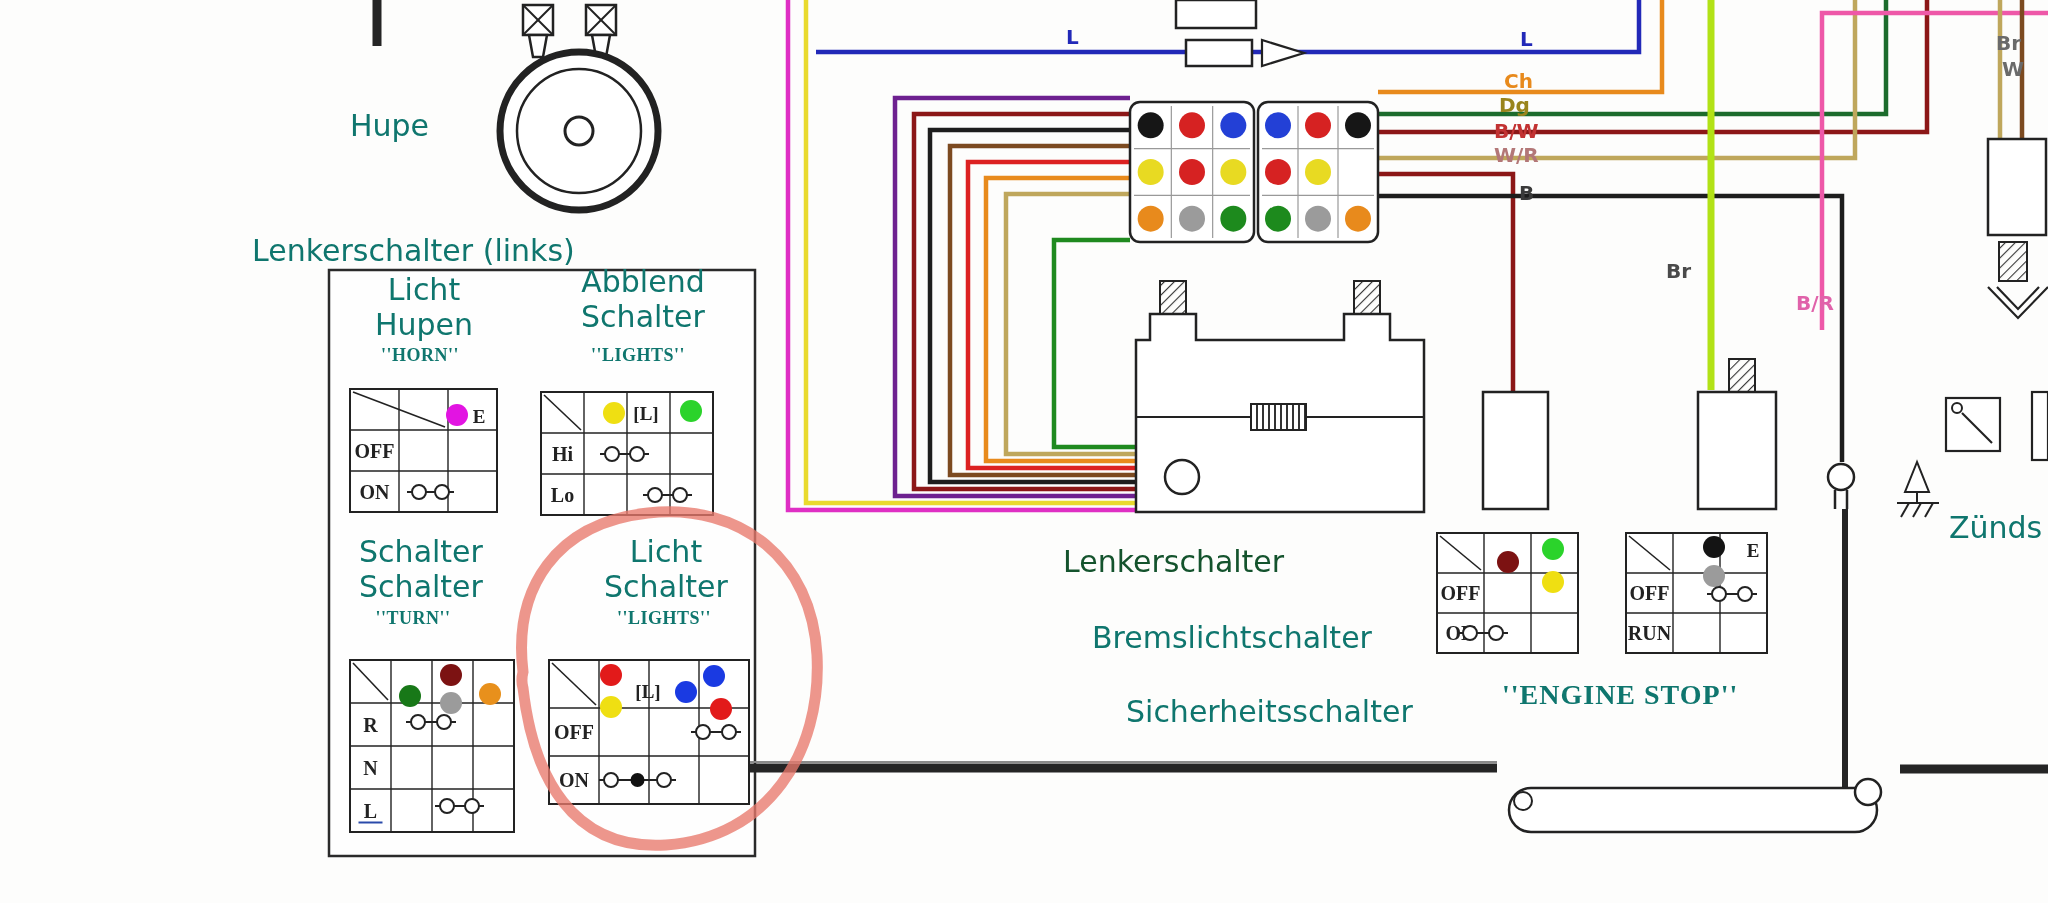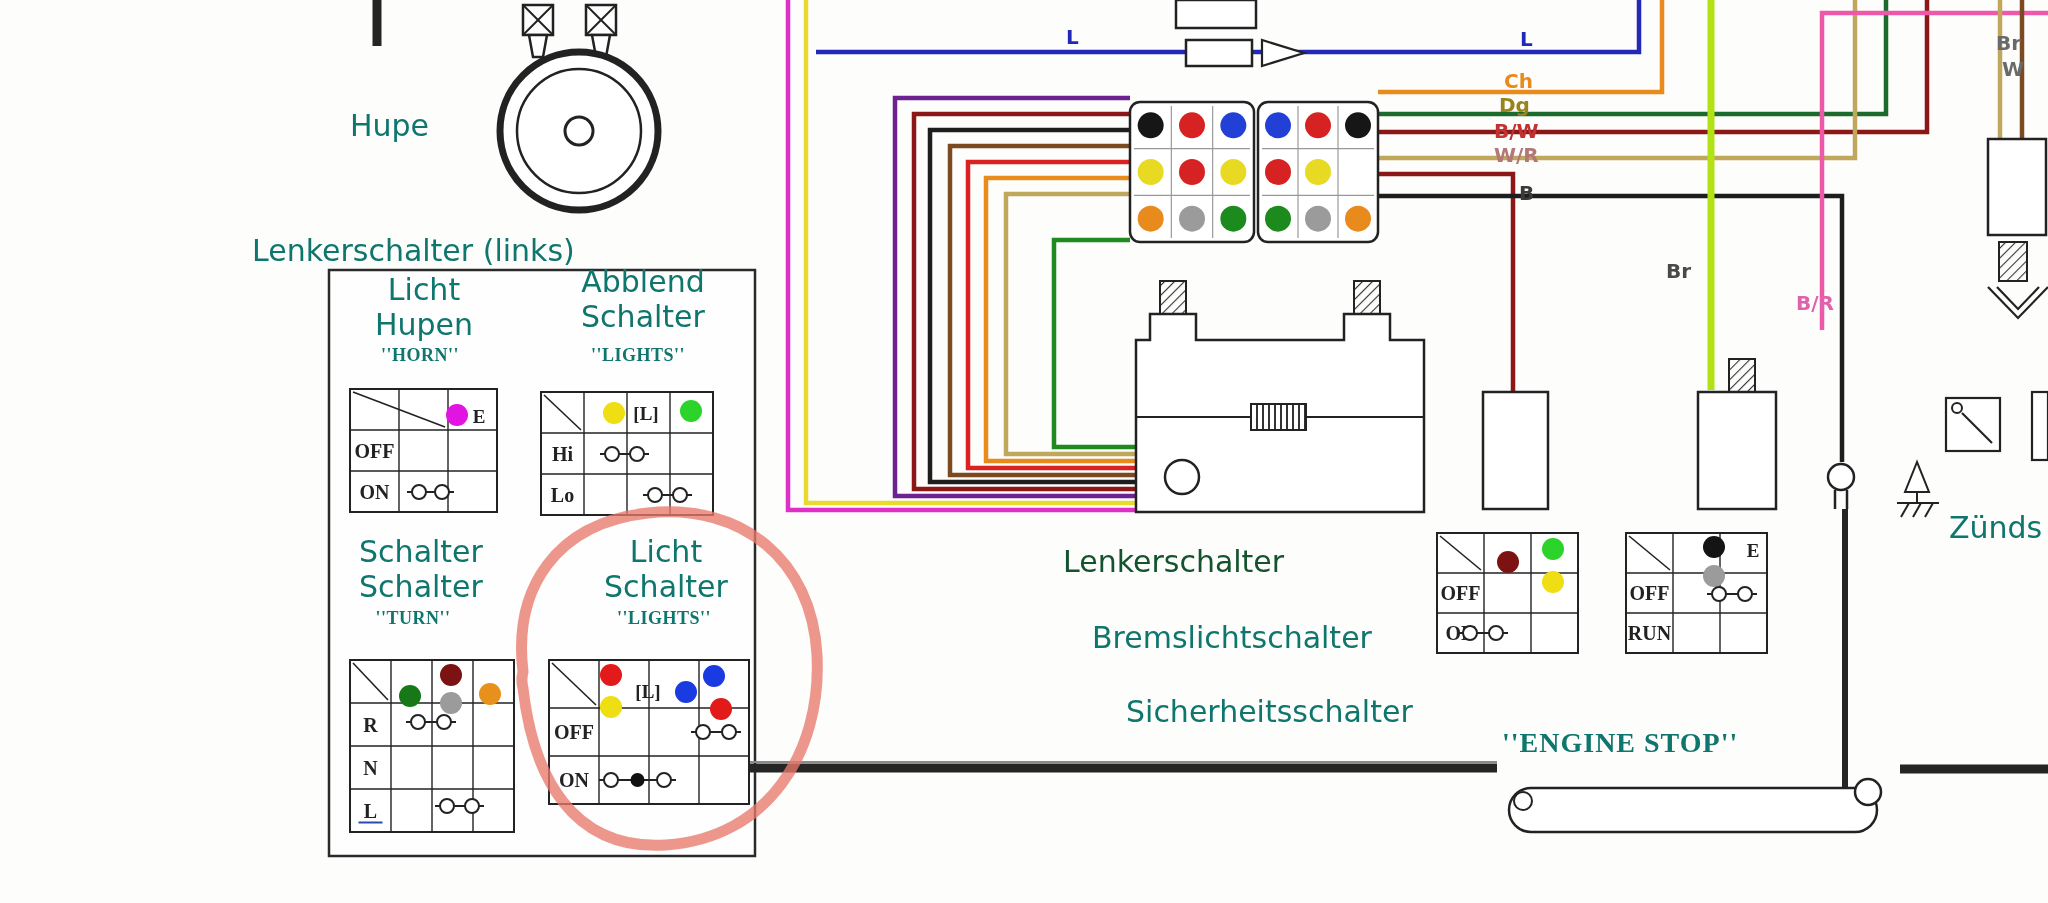--- a/index.html
+++ b/index.html
@@ -2,21 +2,21 @@
 <html><head>
 <meta charset="utf-8">
 <style>
   html,body{margin:0;padding:0;background:#e9e9e9;}
   .stage{position:relative;width:2048px;height:903px;background:#fdfdfc;overflow:hidden;
          font-family:"DejaVu Sans",sans-serif;}
   .stage svg{position:absolute;left:0;top:0;}
   .lbl{position:absolute;font-size:30px;color:#0f766e;white-space:nowrap;line-height:1.05;}
   .lbl.c{width:170px;text-align:center;}
   .lbl.q{font-family:"Liberation Serif",serif;font-weight:bold;font-size:18px;letter-spacing:.5px;}
-  .lbl.qbig{font-family:"Liberation Serif",serif;font-weight:bold;font-size:28px;letter-spacing:1px;margin-top:48px;}
+  .lbl.qbig{font-family:"Liberation Serif",serif;font-weight:bold;font-size:28px;letter-spacing:1px;}
 </style>
 </head>
 <body>
 
 <div class="stage">
 
 <svg width="2048" height="903" viewBox="0 0 2048 903">
   <defs>
     <pattern id="hatch" width="7" height="7" patternUnits="userSpaceOnUse" patternTransform="rotate(45)">
       <line x1="0" y1="0" x2="0" y2="7" stroke="#333" stroke-width="2.2"></line>

